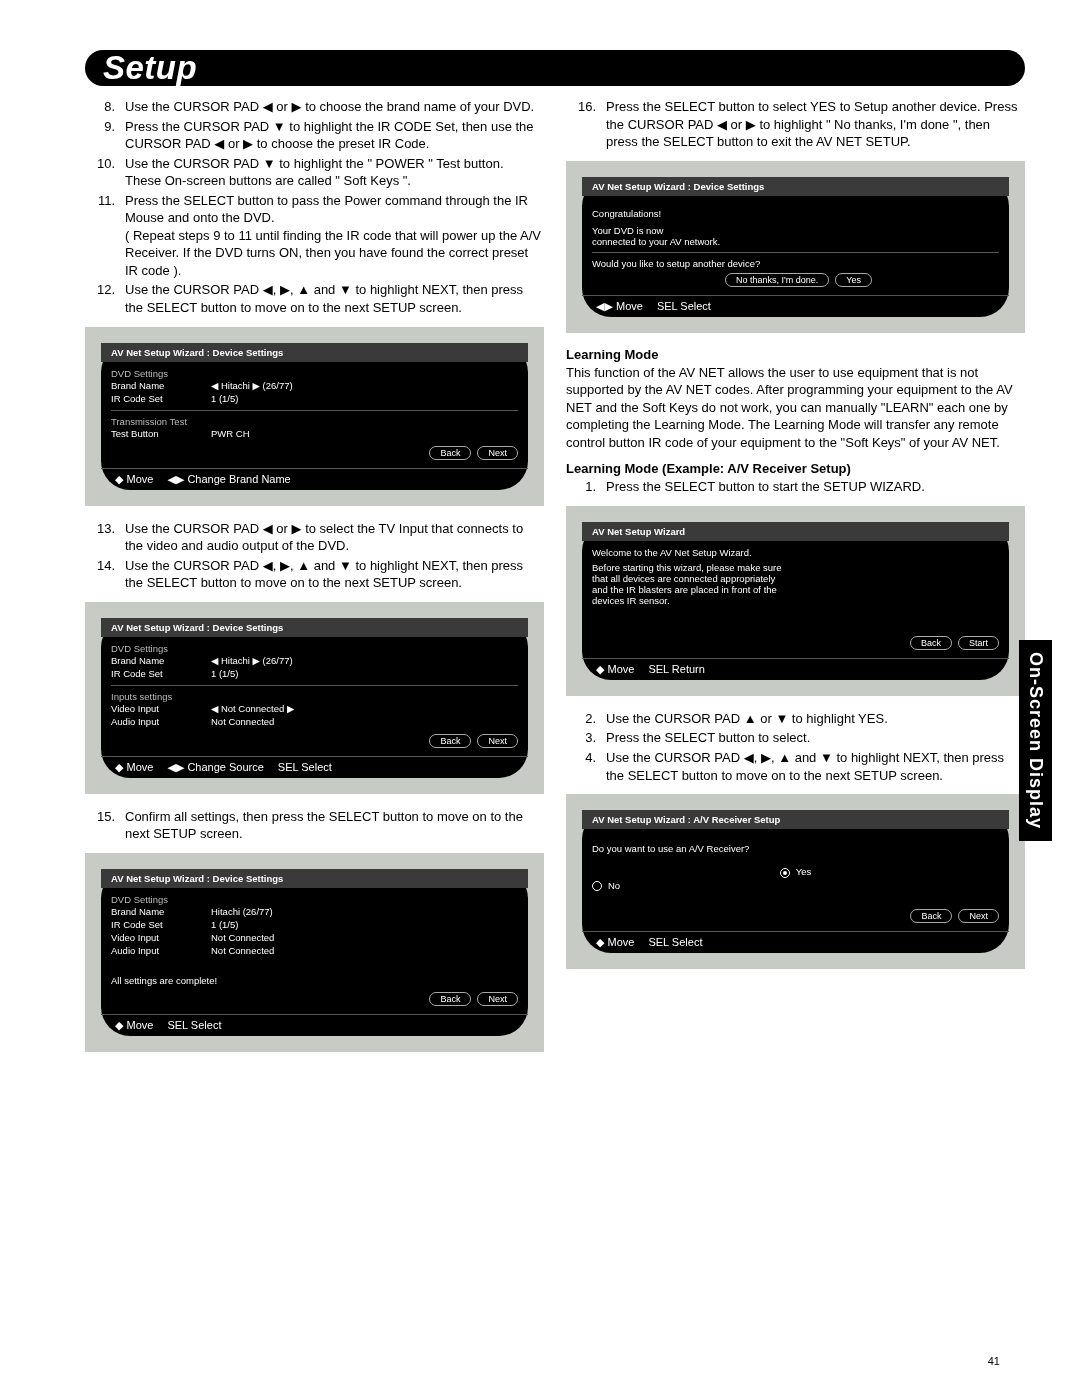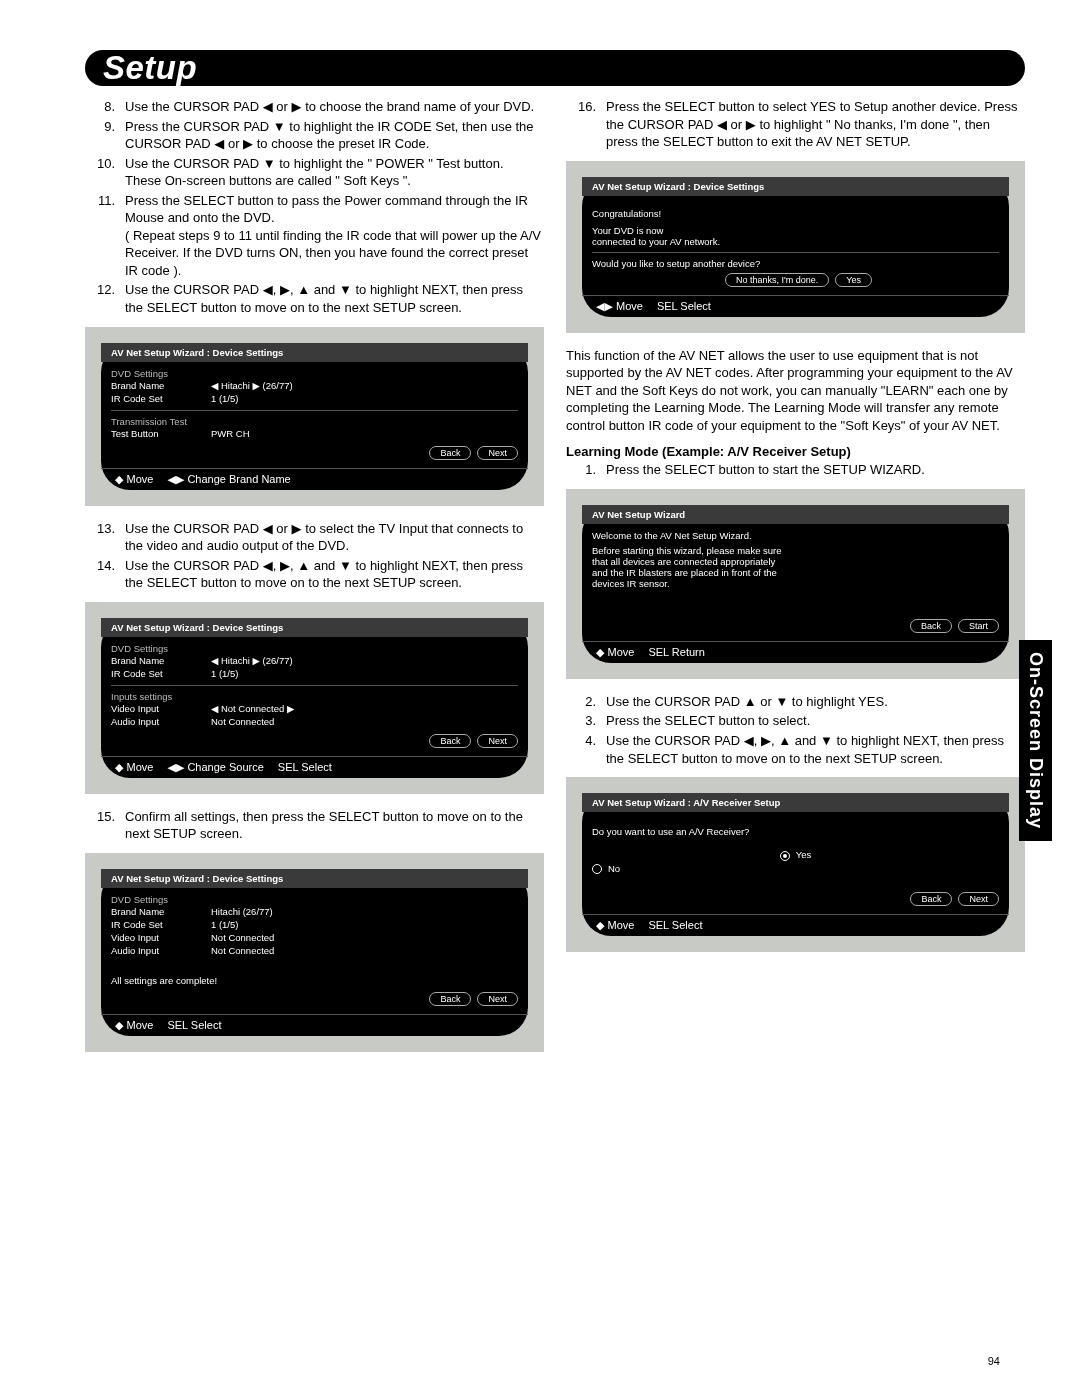--- a/index.html
+++ b/index.html
@@ -196,20 +196,21 @@
             <div>Would you like to setup another device?</div>
             <div class="btns" style="text-align:center;margin-top:4px"><span class="btn">No thanks, I'm done.</span><span class="btn">Yes</span></div>
           </div>
           <div class="ftr">
               <span>◀▶ Move</span>
               <span>SEL  Select</span>
             </div>
         </div>
       </div>
 
+      <div class="sub">Learning Mode</div>
       <p class="para">This function of the AV NET allows the user to  use  equipment that is not supported by the AV NET codes.  After programming your equipment to the AV NET and the Soft Keys do not work, you can manually "LEARN" each one by completing the Learning Mode.  The Learning Mode will transfer any remote control button IR code of your equipment to the "Soft Keys" of your AV NET.</p>
 
       <div class="sub">Learning Mode (Example: A/V Receiver Setup)</div>
       <ol class="steps">
         <li>
             <span class="num">1.</span>
             <span class="txt" style="white-space:pre-line">Press the SELECT button to start the SETUP WIZARD.</span>
           </li>
       </ol>
 
@@ -258,14 +259,14 @@
           <div class="ftr">
               <span>◆ Move</span>
               <span>SEL  Select</span>
             </div>
         </div>
       </div>
     </div>
   </div>
 
   <div class="side-tab">On-Screen Display</div>
-  <div class="pg">94</div>
+  <div class="pg">41</div>
 </div>
 
 </body></html>

